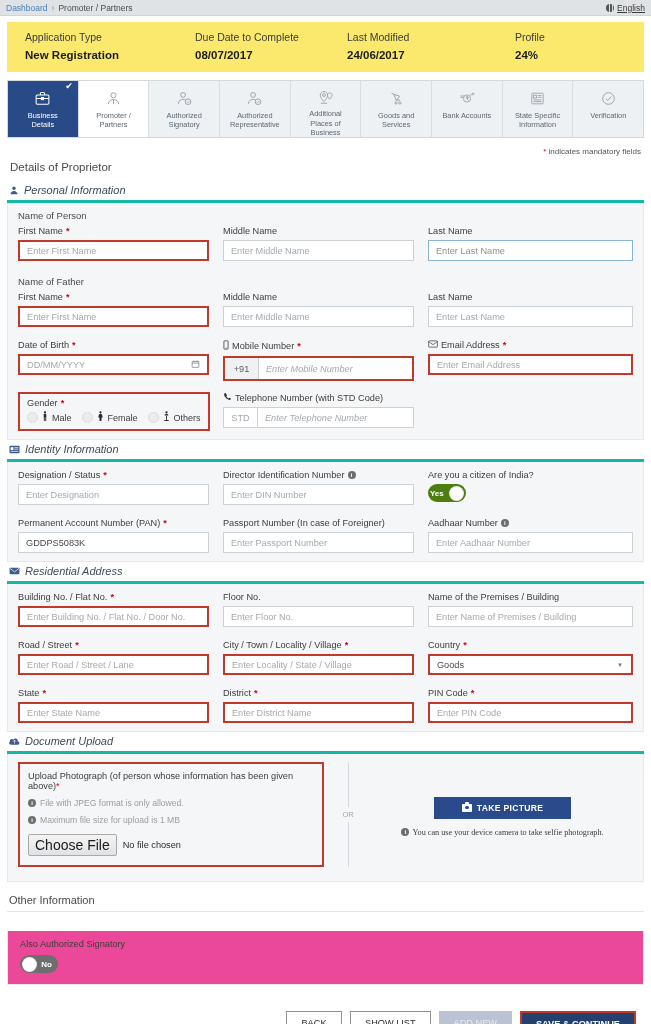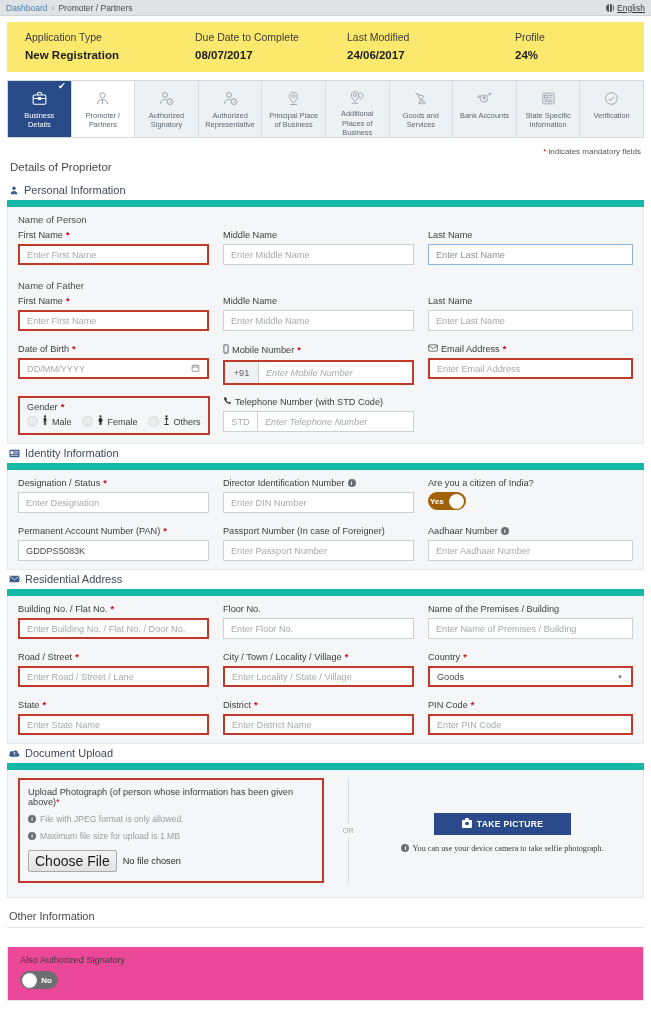--- a/index.html
+++ b/index.html
@@ -114,21 +114,22 @@
     padding: 2px 0 8px 3px;
   }
 
   .section-head {
     display: flex;
     align-items: center;
     gap: 5px;
     font-size: 11px;
     color: #3f4a5a;
     padding: 3px 0 4px 2px;
-    border-bottom: 7px solid #14b8a6;
+    border-bottom: 3px solid #14b8a6;
+    font-style: italic;
   }
   .section-head .sicon { color: #3f5d8c; display: flex; align-items: center; }
 
   .panel { background: #f4f6f7; border: 1px solid #e6e9ec; border-top: none; }
   .subhead { font-size: 9.5px; color: #4b4b4b; padding: 7px 10px 0 10px; }
 
   .row { display: flex; padding: 5px 10px 8px 10px; gap: 0; }
   .row.tight { padding-top: 3px; }
   .col { width: 33.333%; padding-right: 14px; }
   .col:last-child { padding-right: 0; }
@@ -177,21 +178,21 @@
     width: 11px; height: 11px; border-radius: 50%;
     background: #ececec; border: 1px solid #dcdcdc;
   }
 
   
   .toggle {
     width: 38px; height: 18px; border-radius: 9px;
     display: flex; align-items: center; position: relative;
     font-size: 8px; font-weight: bold; color: #ffffff;
   }
-  .toggle.on { background: #a16207; justify-content: flex-start; padding-left: 2px; }
+  .toggle.on { background: #4d7c0f; justify-content: flex-start; padding-left: 2px; }
   .toggle.off { background: #6e6e6e; justify-content: flex-end; padding-right: 6px; }
   .knob {
     width: 15px; height: 15px; border-radius: 50%;
     background: #ffffff; position: absolute; top: 1.5px;
     border: 1px solid rgba(0,0,0,0.07);
   }
   .toggle.on .knob { right: 1.5px; }
   .toggle.off .knob { left: 1.5px; }
 
   
@@ -329,31 +330,20 @@
           <circle cx="10" cy="7" r="3.4"></circle>
             <path d="M3.5 19.5c0-4 2.9-6.3 6.5-6.3 1.3 0 2.5.3 3.5.8"></path>
             <circle cx="17" cy="16.5" r="4"></circle>
             <path d="M15.3 16.6l1.2 1.2 2.3-2.4"></path>
         </svg>
       </span>
       <span class="tab-label">Authorized
 Representative</span>
     </div>
 
-    <div class="tab">
-      <span class="tab-icon">
-        <svg width="17" height="17" viewBox="0 0 24 24" fill="none" stroke="#9aa3ac" stroke-width="1.4">
-          <path d="M12 3.2c-3.2 0-5.6 2.4-5.6 5.5 0 4 5.6 9.8 5.6 9.8s5.6-5.8 5.6-9.8c0-3.1-2.4-5.5-5.6-5.5z"></path>
-            <circle cx="12" cy="8.7" r="2.2"></circle>
-            <path d="M7 20.4h10"></path>
-        </svg>
-      </span>
-      <span class="tab-label">Principal Place
-of Business</span>
-    </div>
 
     <div class="tab">
       <span class="tab-icon">
         <svg width="18" height="17" viewBox="0 0 26 24" fill="none" stroke="#9aa3ac" stroke-width="1.4">
           <path d="M10 3.4c-3 0-5.3 2.3-5.3 5.2 0 3.8 5.3 9.3 5.3 9.3s5.3-5.5 5.3-9.3C15.3 5.7 13 3.4 10 3.4z"></path>
             <circle cx="10" cy="8.5" r="2"></circle>
             <path d="M18.4 5.3c-1.9 0-3.4 1.5-3.4 3.3 0 2.4 3.4 5.9 3.4 5.9s3.4-3.5 3.4-5.9c0-1.8-1.5-3.3-3.4-3.3z"></path>
             <path d="M5.5 20.3h9"></path>
         </svg>
       </span>

